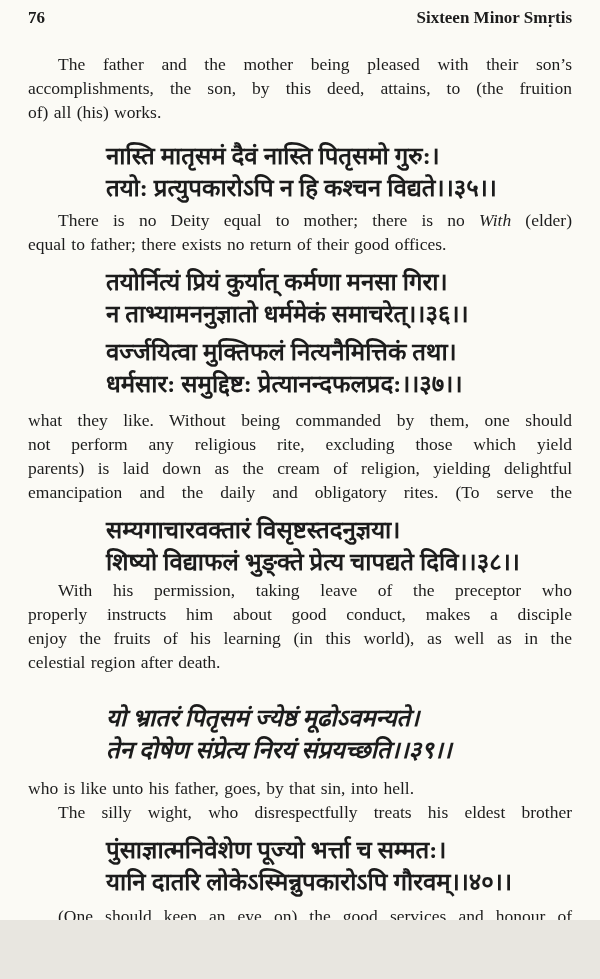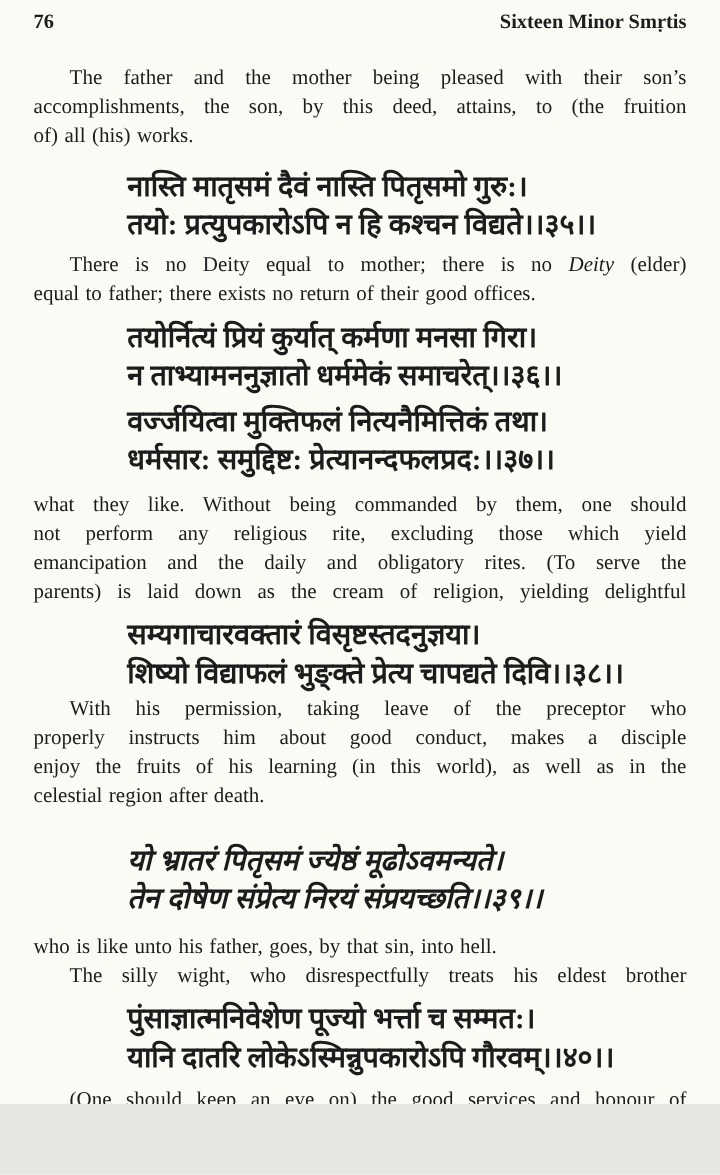--- a/index.html
+++ b/index.html
@@ -71,39 +71,39 @@
     <div class="line">accomplishments, the son, by this deed, attains, to (the fruition</div>
     <div class="line last">of) all (his) works.</div>
   </div>
 
   <div class="verse mt-v35">
     <div class="vline">नास्ति मातृसमं दैवं नास्ति पितृसमो गुरु:।</div>
     <div class="vline">तयो: प्रत्युपकारोऽपि न हि कश्चन विद्यते।।३५।।</div>
   </div>
 
   <div class="para mt-para2">
-    <div class="line first"><span>There is no Deity equal to mother; there is no </span><span class="italic">Deity</span><span> (elder)</span></div>
+    <div class="line first"><span>There is no Deity equal to mother; there is no </span><span class="italic">With</span><span> (elder)</span></div>
     <div class="line last">equal to father; there exists no return of their good offices.</div>
   </div>
 
   <div class="verse mt-v36">
     <div class="vline">तयोर्नित्यं प्रियं कुर्यात् कर्मणा मनसा गिरा।</div>
     <div class="vline">न ताभ्यामननुज्ञातो धर्ममेकं समाचरेत्।।३६।।</div>
   </div>
 
   <div class="verse mt-v37">
     <div class="vline">वर्ज्जयित्वा मुक्तिफलं नित्यनैमित्तिकं तथा।</div>
     <div class="vline">धर्मसार: समुद्दिष्ट: प्रेत्यानन्दफलप्रद:।।३७।।</div>
   </div>
 
   <div class="para mt-para3">
     <div class="line">what they like. Without being commanded by them, one should</div>
     <div class="line">not perform any religious rite, excluding those which yield</div>
+    <div class="line">parents) is laid down as the cream of religion, yielding delightful</div>
     <div class="line">emancipation and the daily and obligatory rites. (To serve the</div>
-    <div class="line">parents) is laid down as the cream of religion, yielding delightful</div>
   </div>
 
   <div class="verse mt-v38">
     <div class="vline">सम्यगाचारवक्तारं विसृष्टस्तदनुज्ञया।</div>
     <div class="vline">शिष्यो विद्याफलं भुङ्क्ते प्रेत्य चापद्यते दिवि।।३८।।</div>
   </div>
 
   <div class="para mt-para4">
     <div class="line first">With his permission, taking leave of the preceptor who</div>
     <div class="line">properly instructs him about good conduct, makes a disciple</div>

